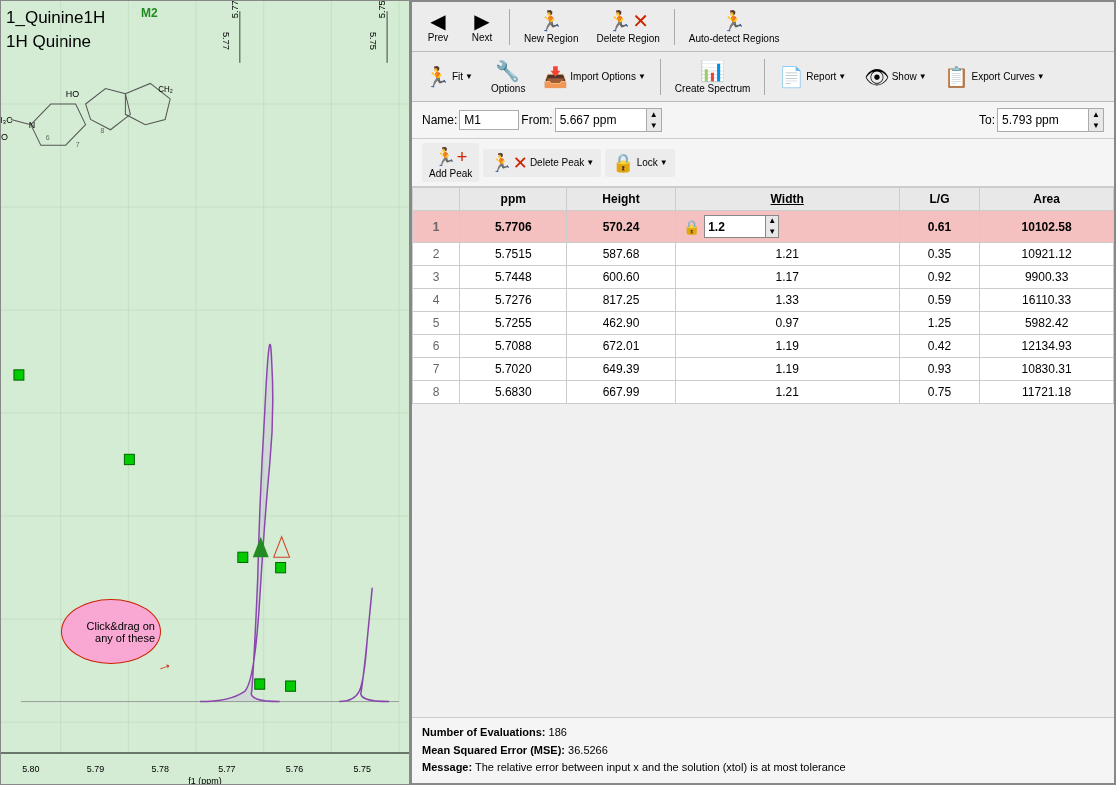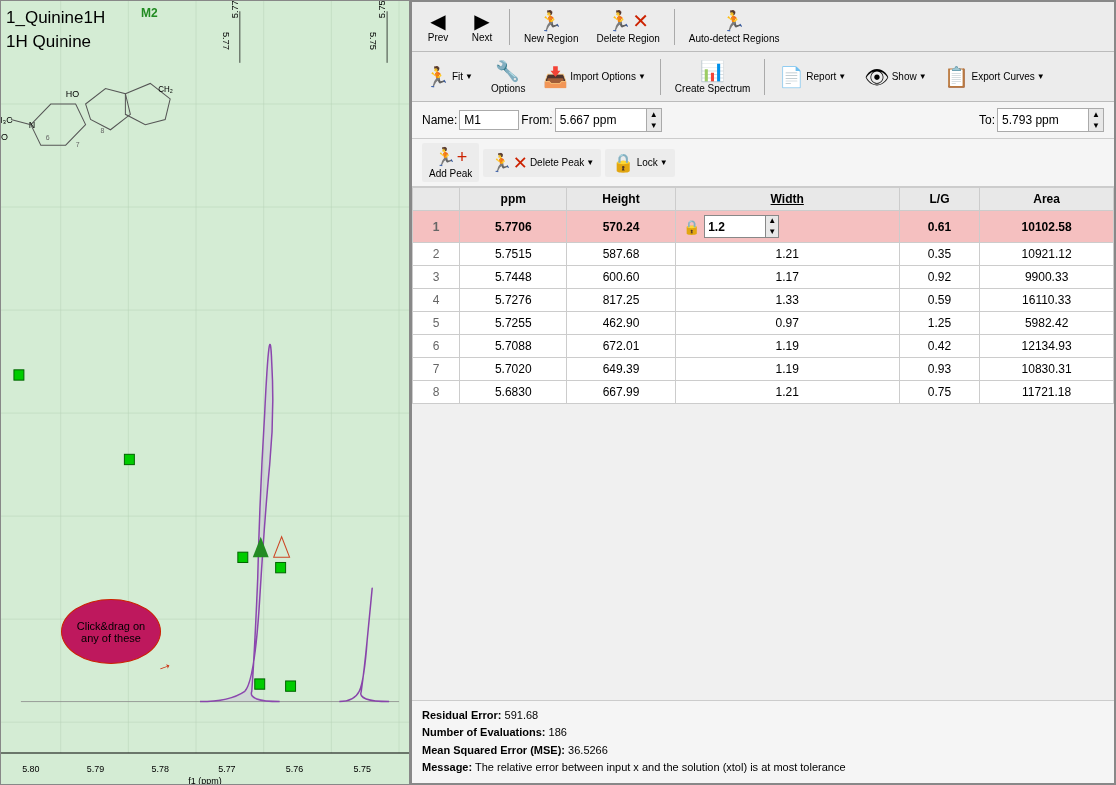--- a/index.html
+++ b/index.html
@@ -29,27 +29,27 @@
       color: #228b22;
       font-size: 12px;
       font-weight: bold;
     }
     .callout-bubble {
       position: absolute;
       bottom: 120px;
       left: 60px;
       width: 100px;
       height: 65px;
-      background: #be185d;
+      background: #f9a8d4;
       border: 1.5px solid #cc2200;
       border-radius: 50%;
       display: flex;
       align-items: center;
       justify-content: center;
-      text-align: center;
+      text-align: right;
       font-size: 11px;
       color: #000;
       padding: 5px;
     }
     .callout-arrow {
       position: absolute;
       bottom: 110px;
       left: 155px;
       font-size: 16px;
       color: #cc2200;
@@ -548,18 +548,17 @@
             <td>667.99</td>
             <td>1.21</td>
             <td>0.75</td>
             <td>11721.18</td>
           </tr>
         </tbody>
     </table>
   </div>
 
   <div id="status-bar">
-    <div><strong>Residual Error:</strong> <span>591.68</span></div>
     <div><strong>Number of Evaluations:</strong> <span>186</span></div>
     <div><strong>Mean Squared Error (MSE):</strong> <span>36.5266</span></div>
     <div><strong>Message:</strong> <span>The relative error between input x and the solution (xtol) is at most tolerance</span></div>
   </div>
 </div>
 
 </body></html>

